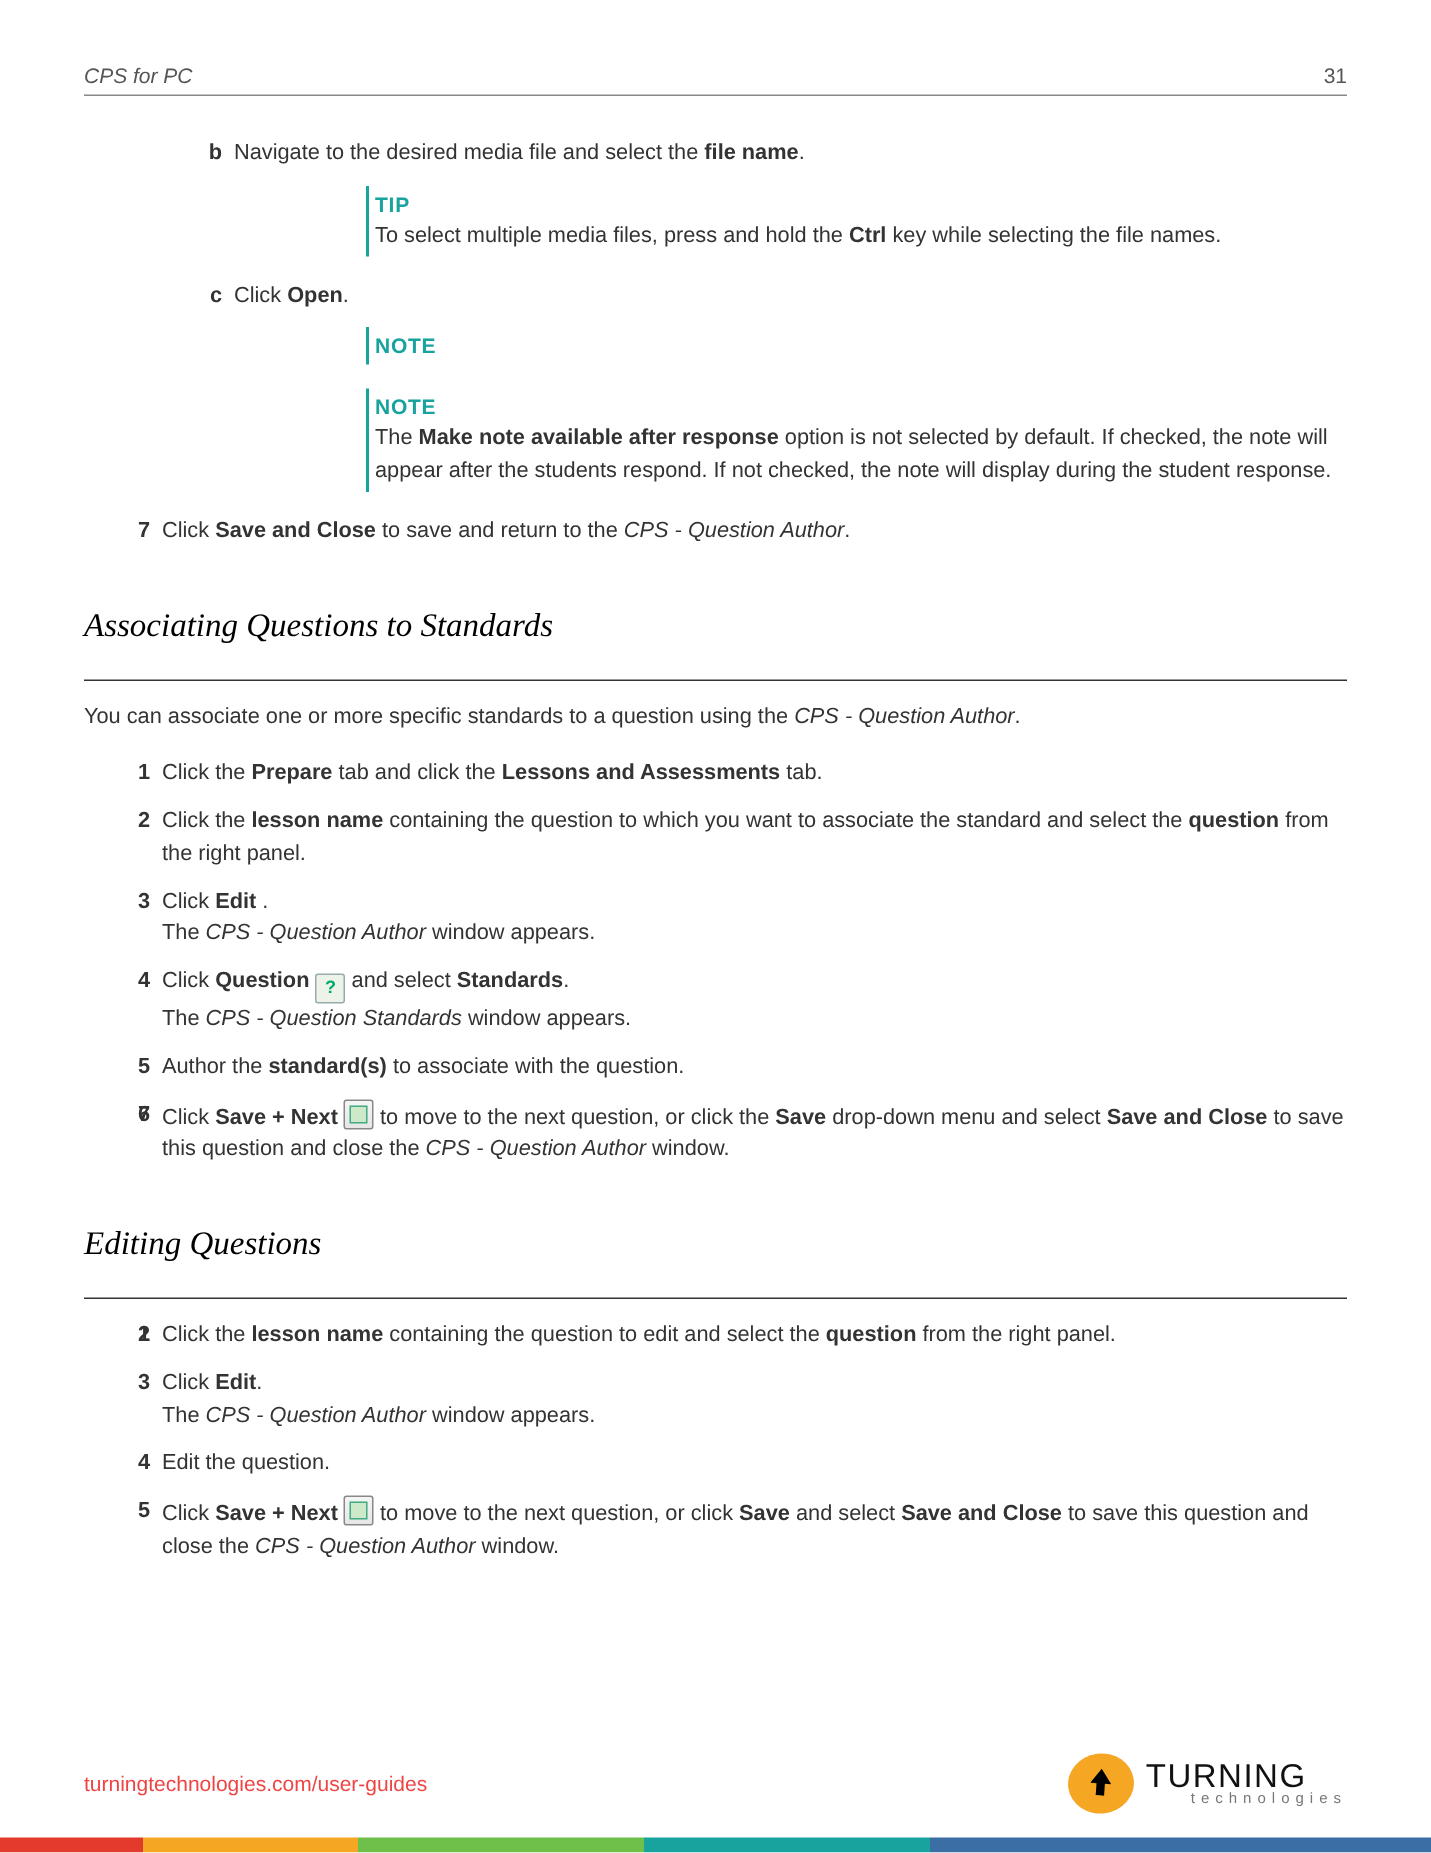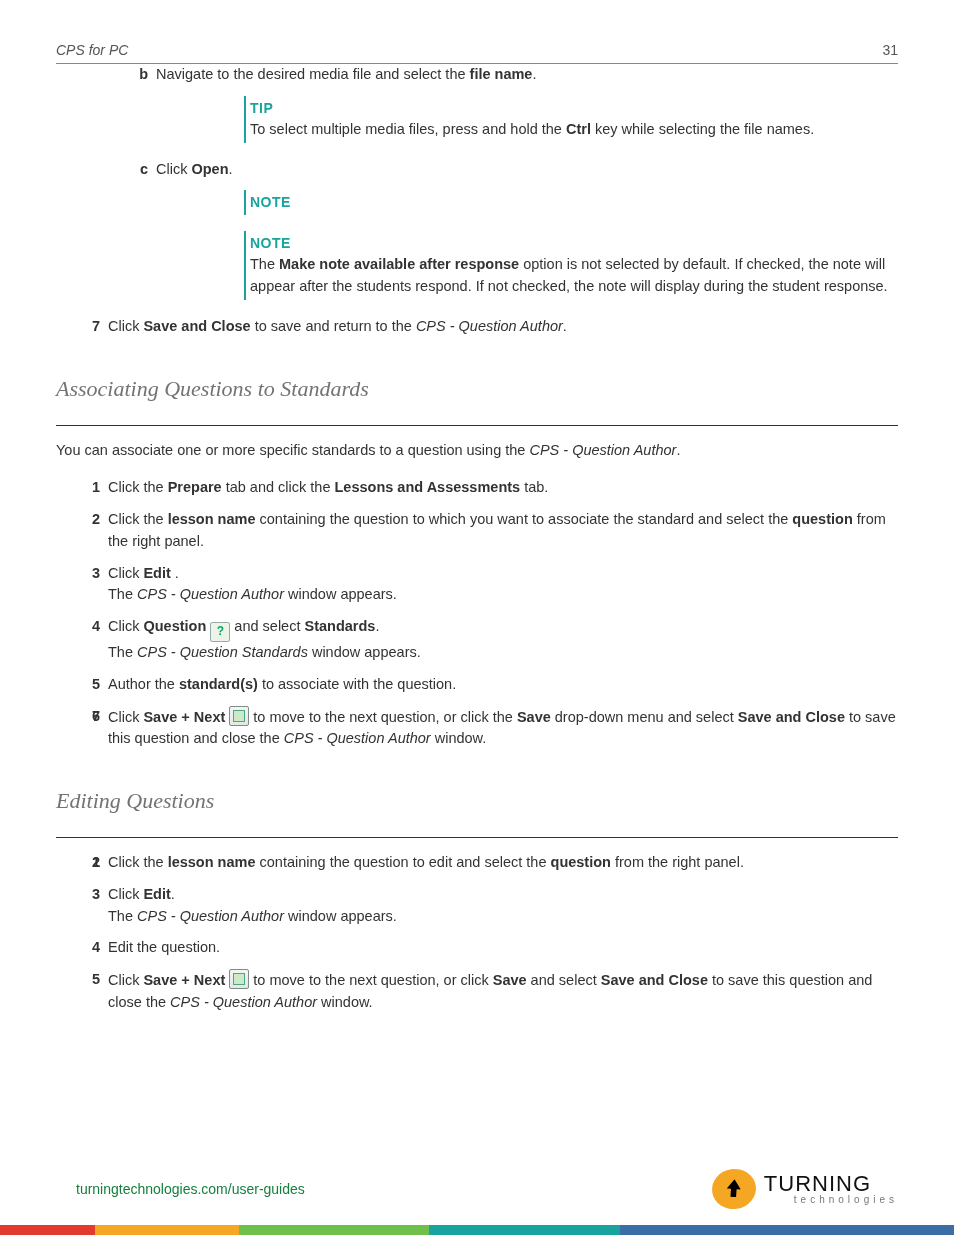--- a/index.html
+++ b/index.html
@@ -17,20 +17,21 @@
     position: relative;
     box-sizing: border-box;
     padding: 40px 56px 80px 56px;
   }
   .header-row {
     display: flex;
     justify-content: space-between;
     align-items: flex-start;
     border-bottom: 1px solid #888;
     padding-bottom: 2px;
+    margin-bottom: 28px;
   }
   .header-title {
     font-style: italic;
     color: #555;
     font-size: 14px;
   }
   .header-page {
     color: #555;
     font-size: 14px;
   }
@@ -62,21 +63,21 @@
     font-weight: bold;
     letter-spacing: 0.5px;
     font-size: 14px;
   }
   .callout-body { color: #333; }
 
   h2.section {
     font-family: Georgia, "Times New Roman", serif;
     font-style: italic;
     font-weight: normal;
-    color: #737373;
+    color: #000000;
     font-size: 22px;
     border-bottom: 1px solid #333;
     padding-bottom: 20px;
     margin: 34px 0 14px 0;
   }
   .intro { margin: 0 0 16px 0; }
 
   .bold { font-weight: bold; }
   .ital { font-style: italic; }
 
@@ -109,21 +110,21 @@
 
   
   .footer {
     position: absolute;
     left: 56px; right: 56px;
     bottom: 26px;
     display: flex;
     justify-content: space-between;
     align-items: center;
   }
-  .footer-url { color: #15803d; font-size: 14px; margin-left: 20px; }
+  .footer-url { color: #ef4444; font-size: 14px; }
   .logo {
     display: flex;
     align-items: center;
     gap: 8px;
   }
   .logo-mark {
     width: 44px; height: 40px;
     background: #f5a623;
     border-radius: 50% 50% 50% 50%;
     position: relative;

